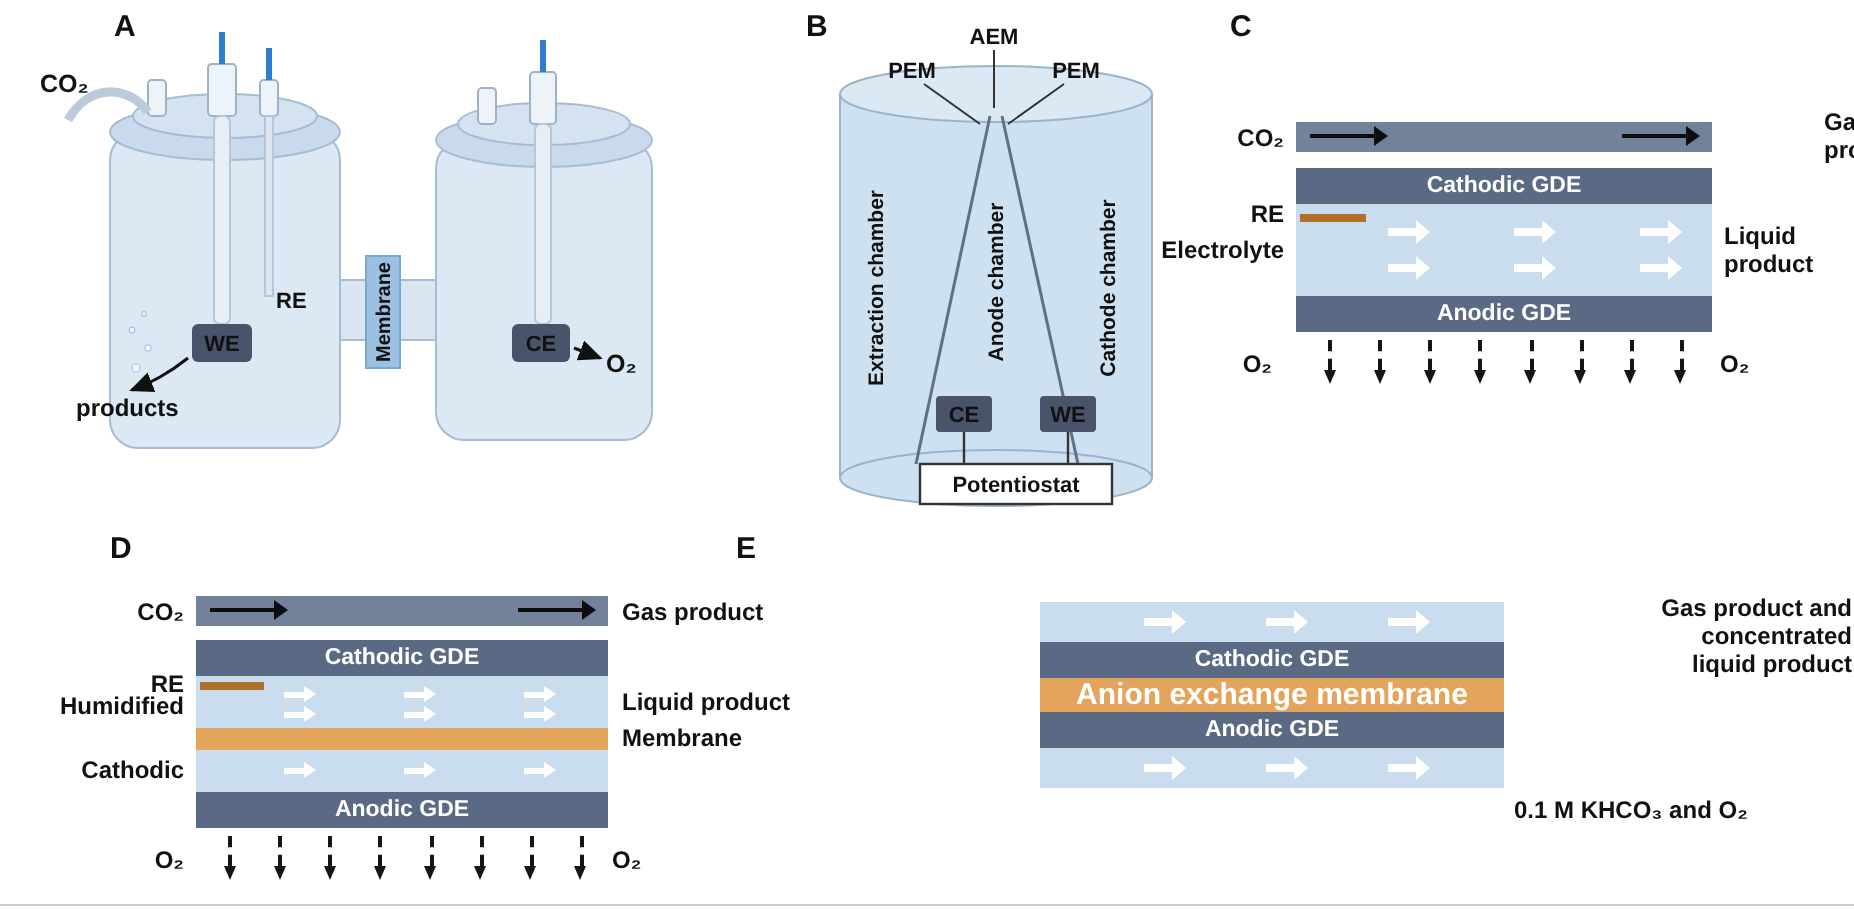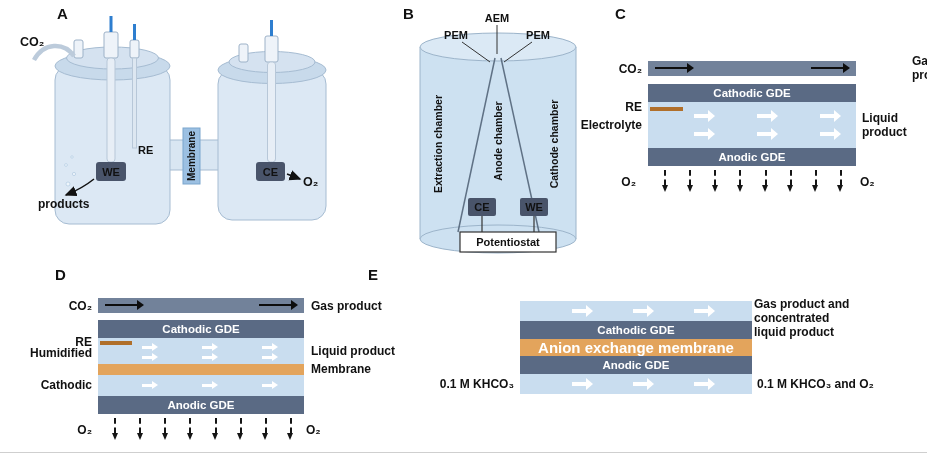--- a/index.html
+++ b/index.html
@@ -3,21 +3,21 @@
 <meta charset="utf-8">
 <style>
   * { margin:0; padding:0; box-sizing:border-box; }
   html,body { background:#fff; }
   body { font-family:"Liberation Sans", sans-serif; color:#111; }
   .canvas { position:relative; width:927px; height:455px; background:#fff; overflow:hidden; }
   section { position:absolute; inset:0; }
   .panel-label { position:absolute; font-size:15px; font-weight:bold; color:#111; }
   .lbl { position:absolute; font-size:12px; font-weight:bold; color:#111; line-height:1.18; white-space:pre-line; }
   .lbl.right { text-align:right; }
-  .lbl.center { text-align:left; }
+  .lbl.center { text-align:right; }
   .lbl.nowrap { white-space:nowrap; }
   .bar { position:absolute; }
   .bar.gde { background:#5a6a84; color:#fff; display:flex; align-items:center; justify-content:center;
              font-size:11.5px; font-weight:bold; }
   .bar.gas { background:#72829a; }
   .bar.channel { background:#c9ddef; }
   .bar.membrane { background:#e3a45c; }
   .bar.membrane.labeled { color:#fff; display:flex; align-items:center; justify-content:center;
              font-size:15px; font-weight:bold; }
   .arrow-black { position:absolute; top:6px; height:2px; background:#0d0d0d; }
@@ -235,18 +235,17 @@
     <div class="bar gde" style="left:520px;top:321px;width:232px;height:18px">Cathodic GDE</div>
     <div class="bar membrane labeled" style="left:520px;top:339px;width:232px;height:17px">Anion exchange membrane</div>
     <div class="bar gde" style="left:520px;top:356px;width:232px;height:18px">Anodic GDE</div>
     <div class="bar channel" style="left:520px;top:374px;width:232px;height:20px">
       <div class="arrow-row" style="left:52px;top:4px;width:136px">
         <span class="arrow-white"></span>
         <span class="arrow-white"></span>
         <span class="arrow-white"></span>
       </div>
     </div>
-    <div class="lbl right nowrap" style="left:384px;top:377px;width:130px">0.1 M KHCO₃</div>
-    <div class="lbl nowrap" style="left:757px;top:377px;width:168px">0.1 M KHCO₃ and O₂</div>
+    <div class="lbl nowrap" style="left:757px;top:398px;width:168px">0.1 M KHCO₃ and O₂</div>
   </section>
 
   <div style="position:absolute;left:0;top:452px;width:927px;height:1px;background:#cfcfcf"></div>
 </div>
 
 </body></html>

